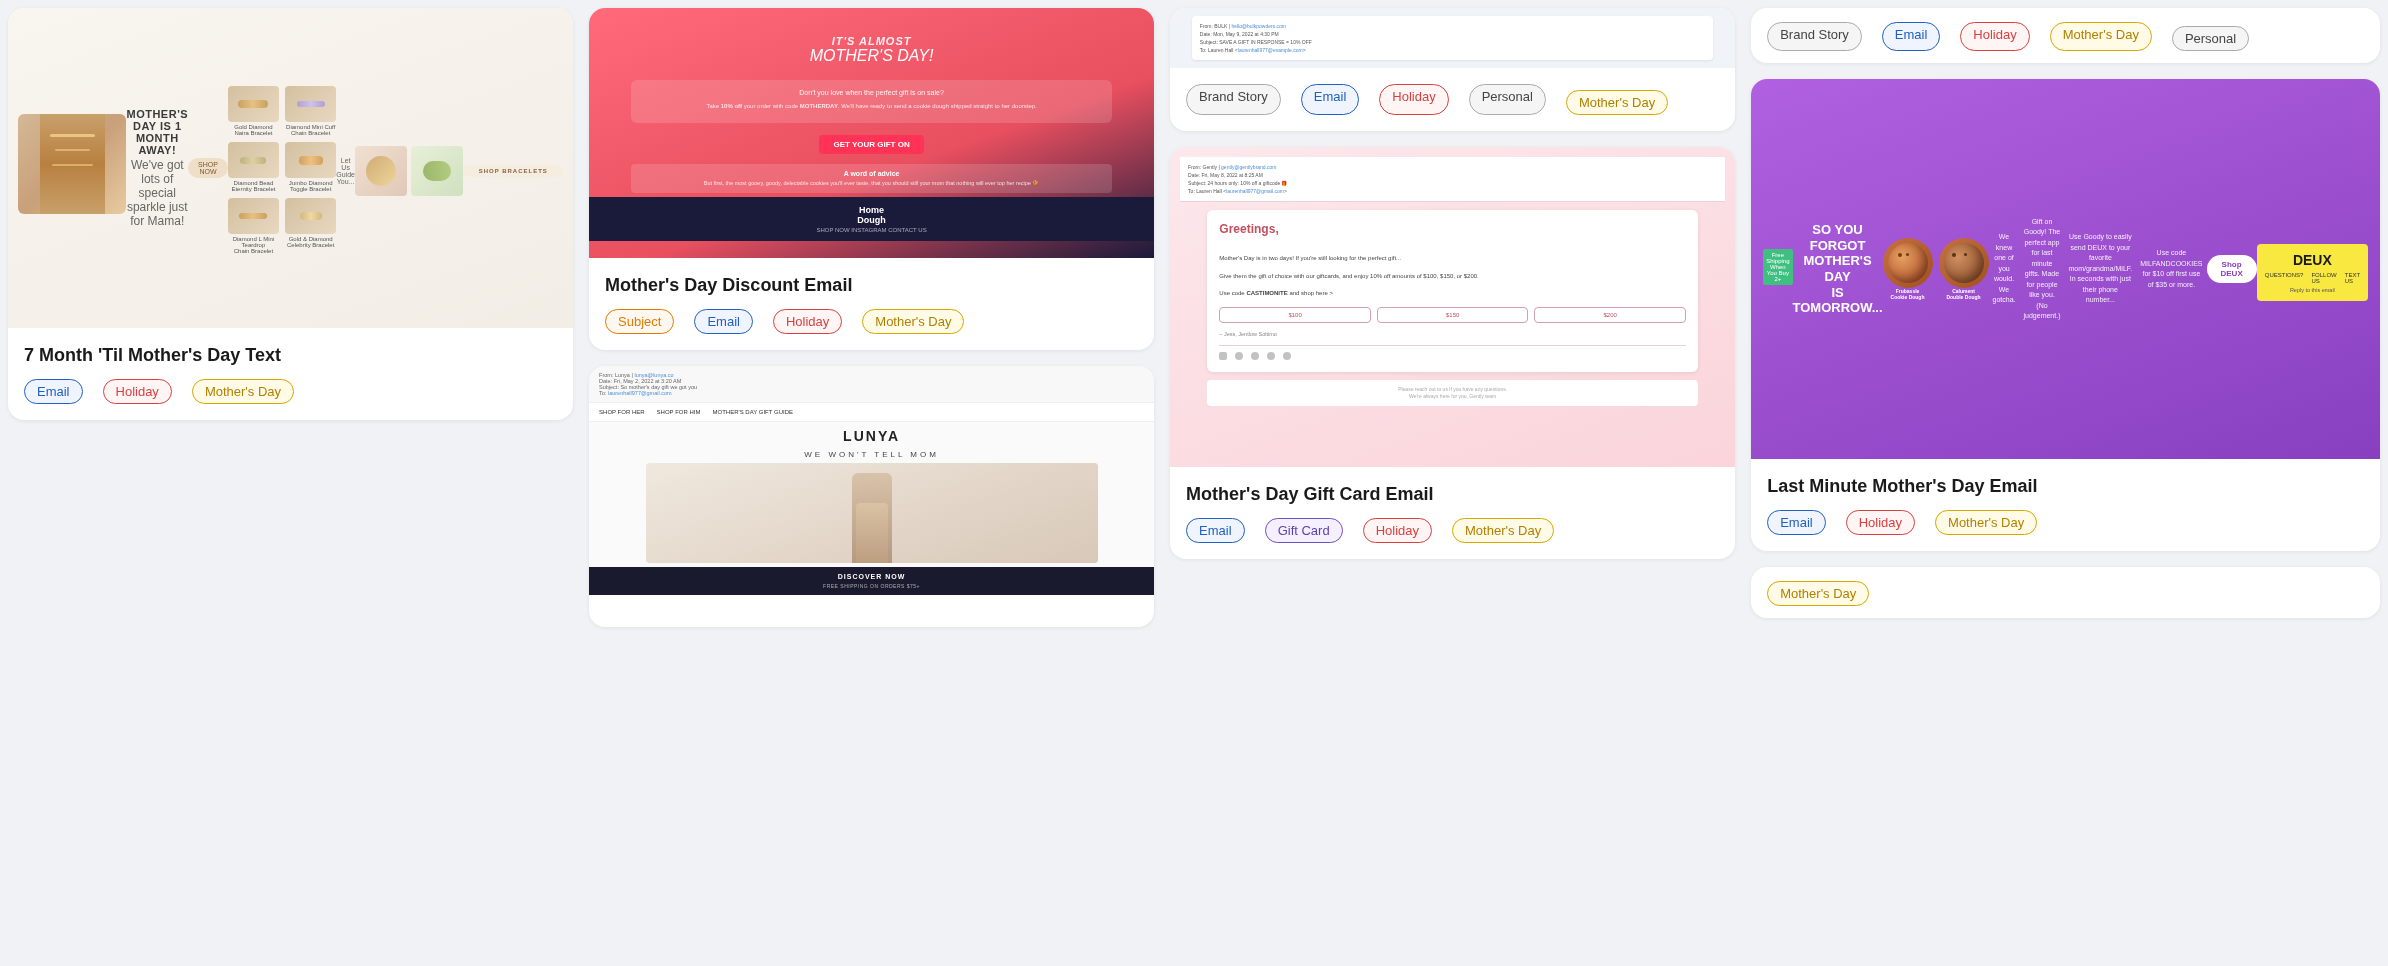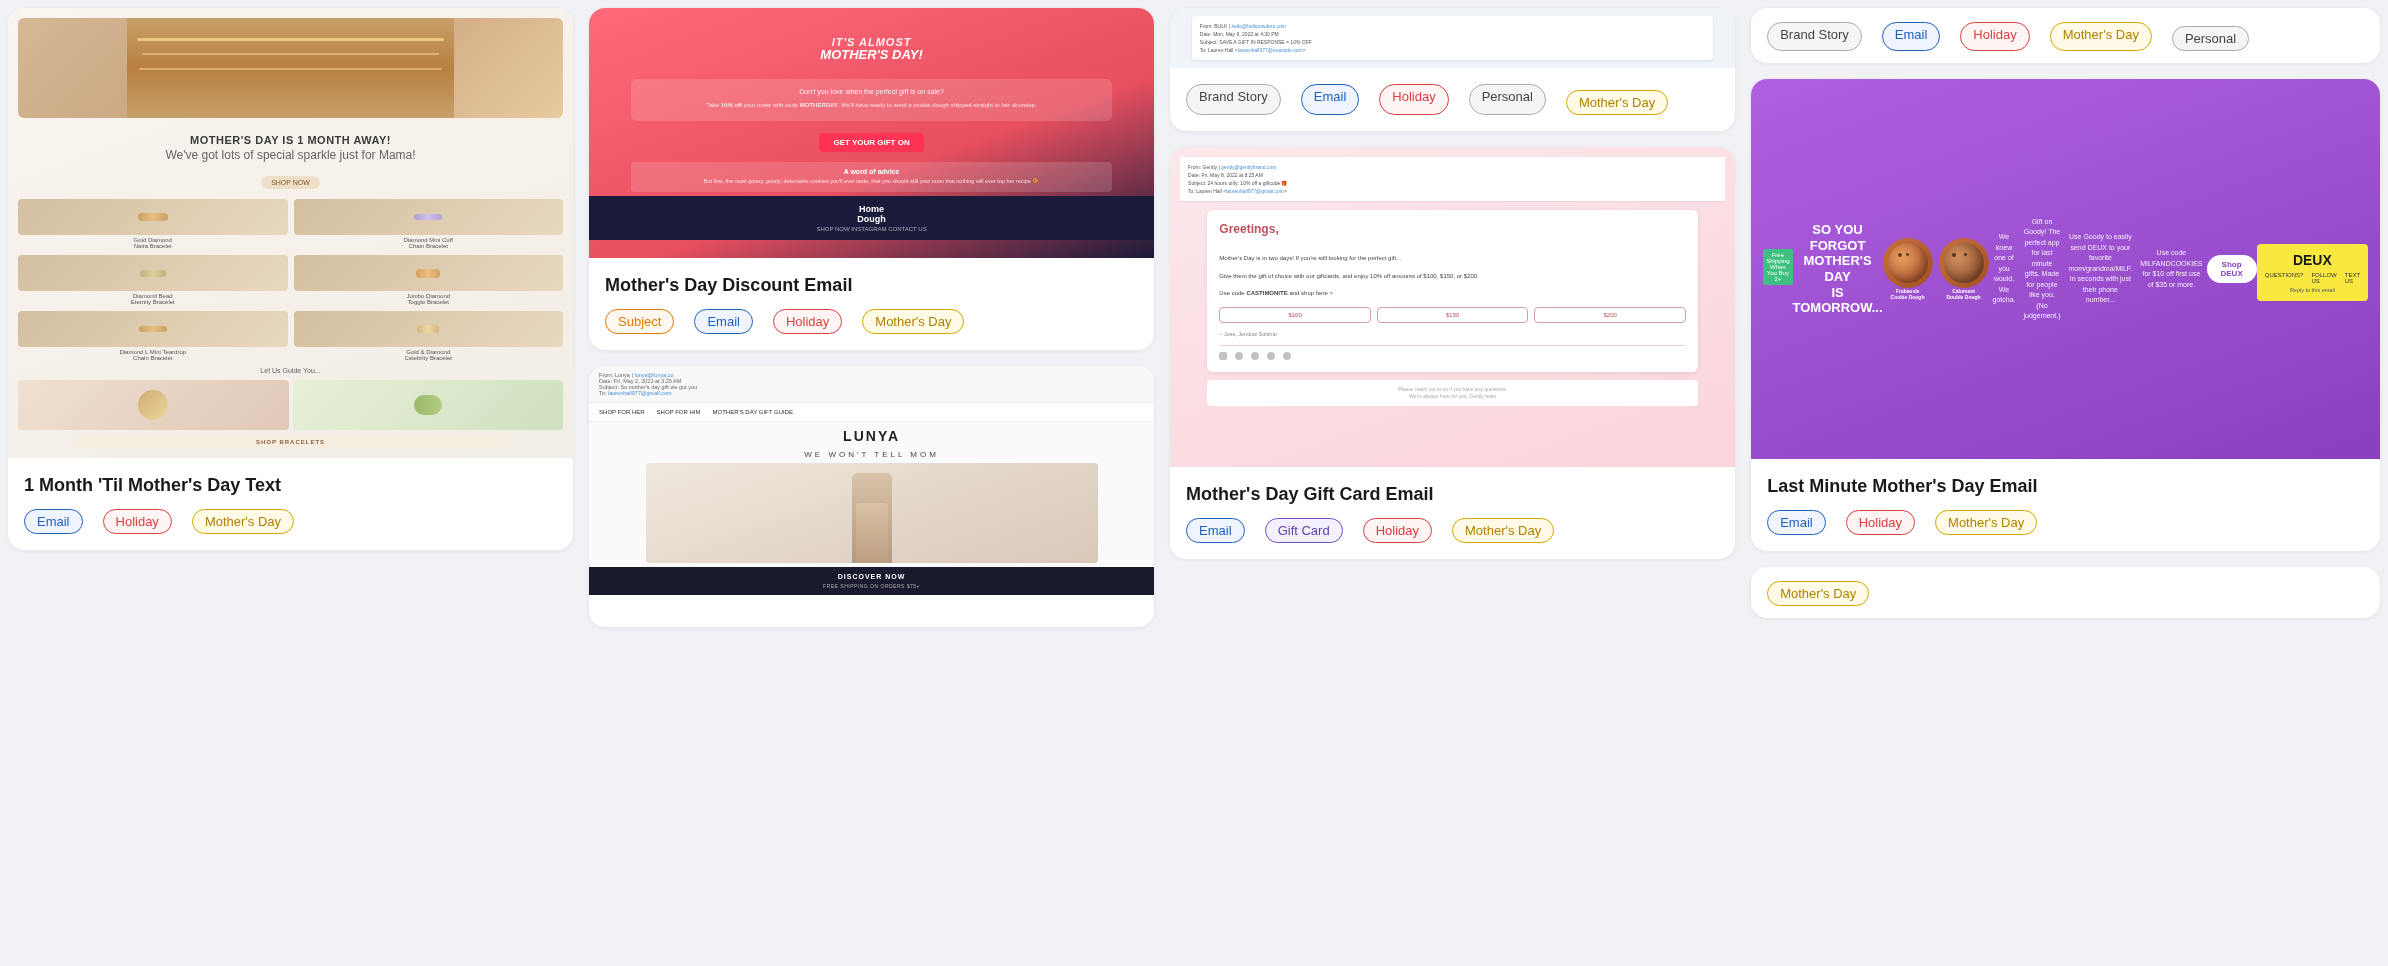--- a/index.html
+++ b/index.html
@@ -65,21 +65,21 @@
     .tag-blue { color: #2060c0; border-color: #2060c0; background: #f0f4ff; }
     .tag-gray { color: #444; border-color: #aaa; background: #f5f5f5; }
     .tag-purple { color: #6040b0; border-color: #7050c0; background: #f5f0ff; }
 
     
     .preview-jewelry {
       background: linear-gradient(160deg, #f9f5ef 0%, #f2ede5 100%);
       padding: 10px;
       min-height: 320px;
       display: flex;
-      flex-direction: column;
+      flex-direction: row;
       align-items: center;
       justify-content: flex-start;
     }
     .preview-email-pink {
       background: linear-gradient(160deg, #ff6a7a 0%, #e84f5f 60%, #1a1a3a 100%);
       min-height: 250px;
       display: flex;
       flex-direction: column;
       align-items: center;
       justify-content: center;
@@ -420,37 +420,37 @@
           <div style="flex:1;height:50px;background:linear-gradient(135deg,#f0e0d0,#e0c8b8);border-radius:4px;overflow:hidden;display:flex;align-items:center;justify-content:center;">
             <div style="width:30px;height:30px;border-radius:50%;background:linear-gradient(135deg,#c8a060,#f0d890);opacity:0.8;"></div>
           </div>
           <div style="flex:1;height:50px;background:linear-gradient(135deg,#e8f0d8,#d0e0c0);border-radius:4px;overflow:hidden;display:flex;align-items:center;justify-content:center;">
             <div style="width:28px;height:20px;background:linear-gradient(90deg,#80a040,#a0c060);border-radius:10px;opacity:0.7;"></div>
           </div>
         </div>
         <div style="background:#f5ede0;width:80%;text-align:center;padding:3px 8px;border-radius:10px;font-size:6px;color:#8a6040;margin-top:6px;font-weight:600;letter-spacing:1px;">SHOP BRACELETS</div>
       </div>
       <div class="card-body">
-        <div class="card-title">1 Month 'Til Mother's Day Text</div>
+        <div class="card-title">7 Month 'Til Mother's Day Text</div>
         <div class="tags">
           <span class="tag tag-blue">Email</span>
           <span class="tag tag-red">Holiday</span>
           <span class="tag tag-yellow">Mother's Day</span>
         </div>
       </div>
     </div>
   </div>
 
   <div class="column">
 
     <div class="card">
       <div class="card-image preview-email-pink">
         <div class="email-pink-top">
           <div style="font-size:11px;font-weight:800;color:rgba(255,255,255,0.9);letter-spacing:1px;">IT'S ALMOST</div>
-          <div style="font-size:13px;font-weight:700;color:#fff;">MOTHER'S DAY!</div>
+          <div style="font-size:16px;font-weight:400;color:#fff;">MOTHER'S DAY!</div>
         </div>
         <div class="email-pink-box">
           <div class="email-pink-text">Don't you love when the perfect gift is on sale?</div>
           <div style="margin:4px 0;color:rgba(255,255,255,0.8);font-size:6px;text-align:center;line-height:1.4;">Take <strong>10% off</strong> your order with code <strong>MOTHERDAY</strong>. We'll have ready to send a cookie dough shipped straight to her doorstep.</div>
         </div>
         <div class="email-pink-btn">GET YOUR GIFT ON</div>
         <div style="background:rgba(255,255,255,0.15);margin:4px 8px;padding:6px;border-radius:4px;width:85%;">
           <div style="font-size:7px;font-weight:700;color:#fff;text-align:center;margin-bottom:3px;">A word of advice</div>
           <div style="font-size:5.5px;color:rgba(255,255,255,0.8);text-align:center;line-height:1.4;">But first, the most gooey, goody, delectable cookies you'll ever taste, that you should still your mom that nothing will ever top her recipe 🍪</div>
         </div>

